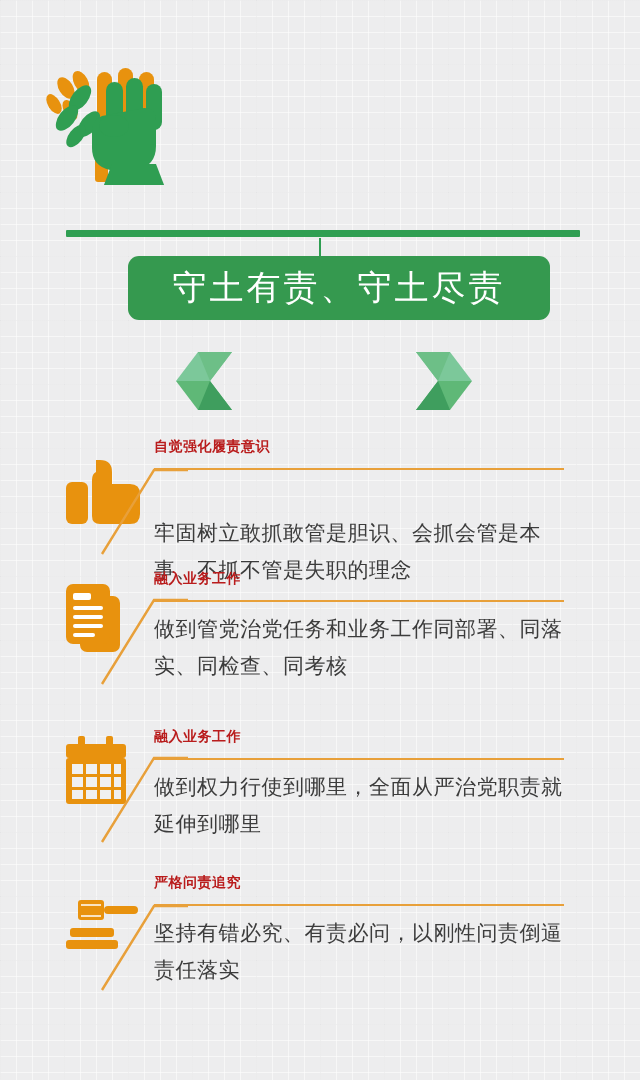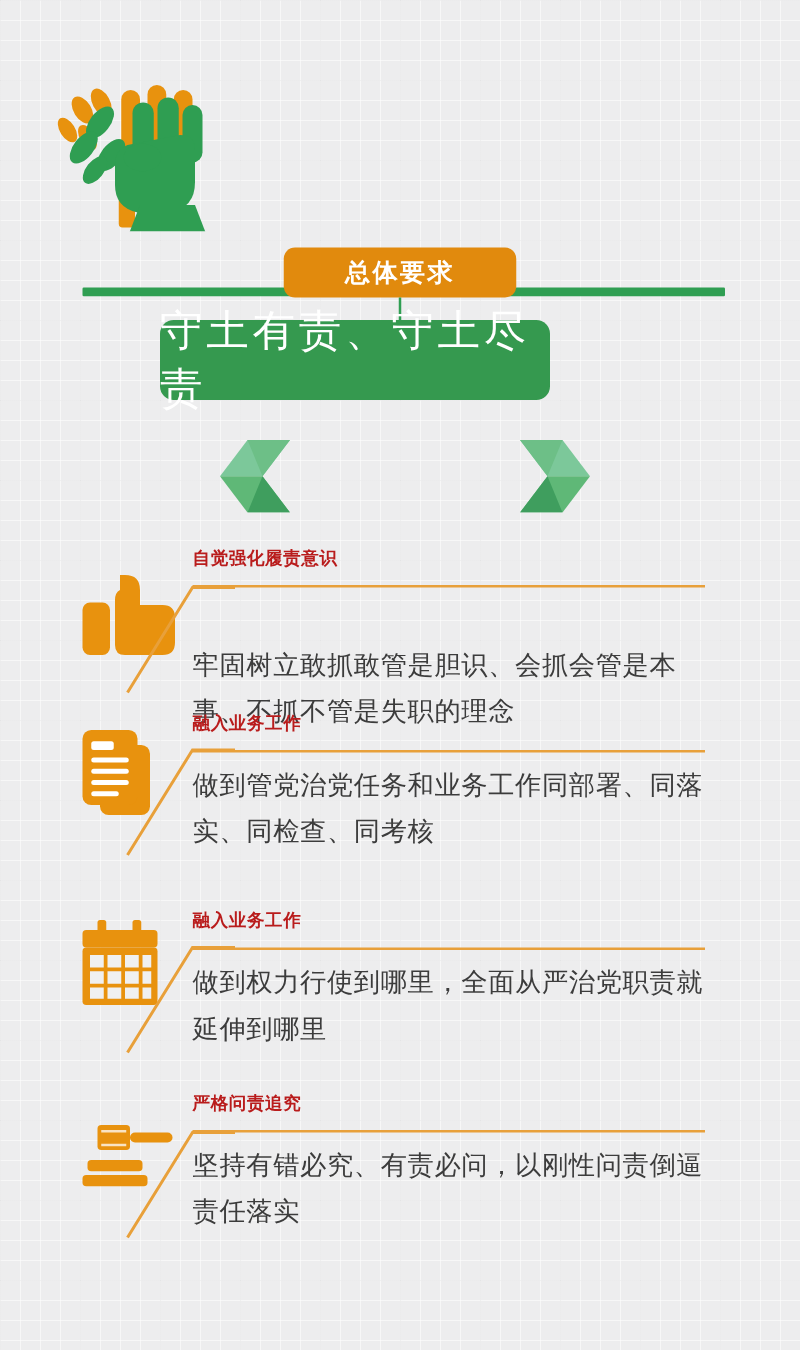--- a/index.html
+++ b/index.html
@@ -47,21 +47,21 @@
     position:absolute;left:227px;top:198px;width:186px;height:40px;
     background:#e18a0d;border-radius:9px;
     display:flex;align-items:center;justify-content:center;
     color:#ffffff;font-size:20px;font-weight:bold;letter-spacing:2px;
   }
   #badge-connector{
     position:absolute;left:319px;top:238px;width:2px;height:18px;
     background:#2f9e52;
   }
   #req-bar{
-    position:absolute;left:128px;top:256px;width:312px;height:64px;
+    position:absolute;left:128px;top:256px;width:422px;height:64px;
     background:#35994f;border-radius:11px;
     display:flex;align-items:center;justify-content:center;
     color:#ffffff;font-size:34px;letter-spacing:3px;
   }
 
   
   #section-banner{position:absolute;left:176px;top:352px;width:296px;height:58px;}
   #section-banner .wing{position:absolute;top:0;width:56px;height:58px;}
   #section-banner .wing svg{display:block;}
   #banner-center{
@@ -162,21 +162,20 @@
 
           <path d="M72 104 l44 0 l10 26 l-64 0 z"></path>
         </g>
       </svg>
     </div>
 
 
     <div id="header-rule"></div>
   </div>
 
-  <div id="req-badge">总体要求</div>
 
   <div id="badge-connector"></div>
 
   <div id="req-bar">守土有责、守土尽责</div>
 
   <div id="section-banner">
 
     <div class="wing" style="left:0;">
       <svg viewBox="0 0 56 58" width="56" height="58">
         <polygon points="0,29 22,0 56,0 34,29" fill="#7cc89a"></polygon>

